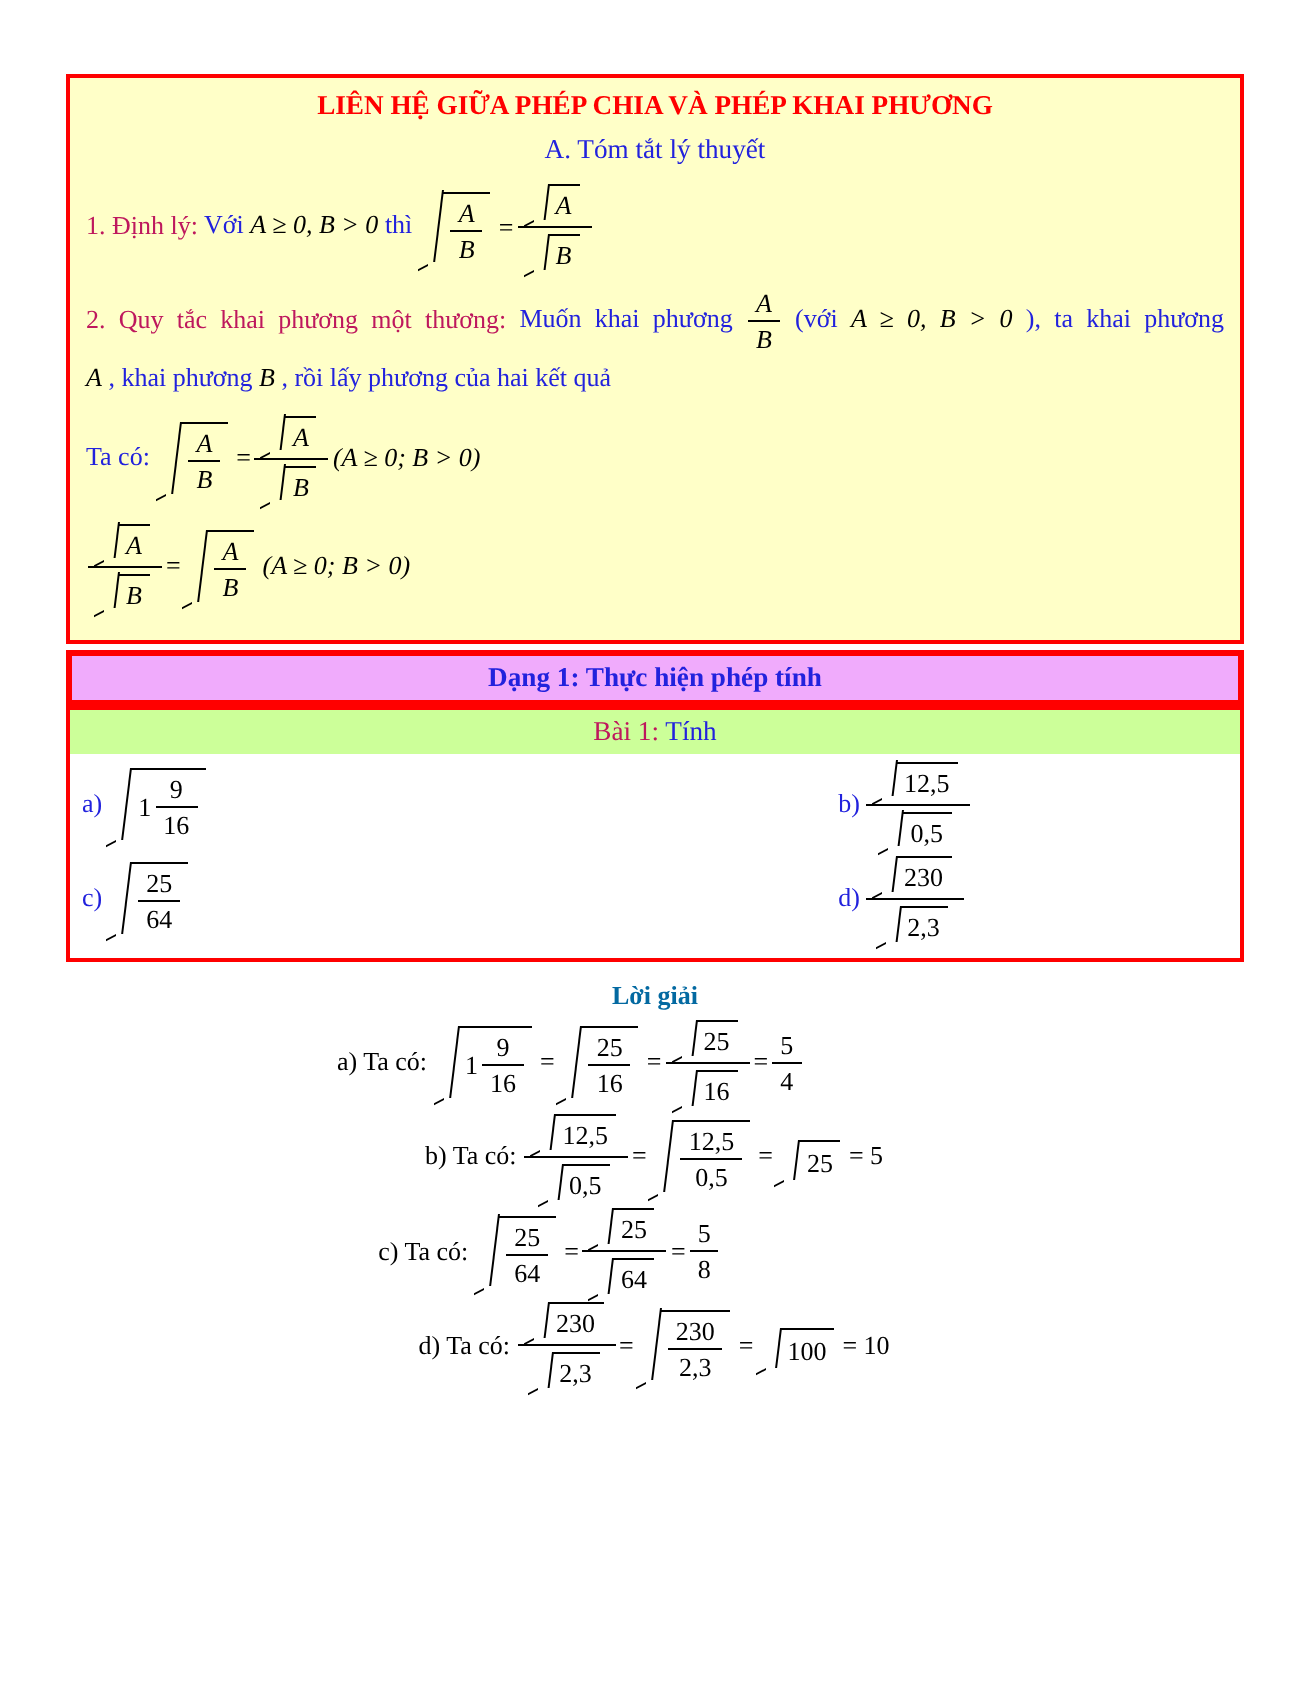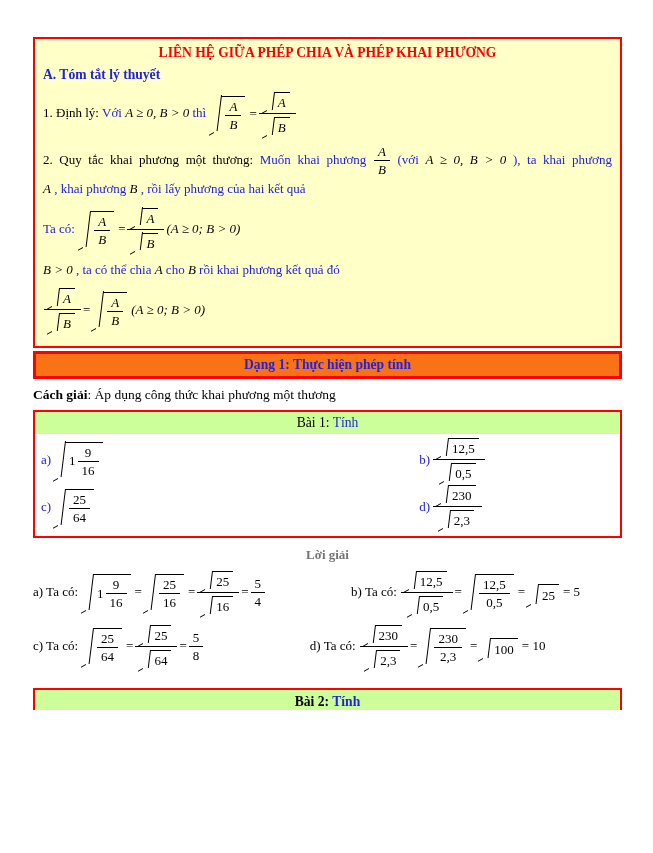--- a/index.html
+++ b/index.html
@@ -6,36 +6,36 @@
   html,body { margin:0; padding:0; }
   body {
     width:653px; height:853px;
     background:#ffffff;
     font-family:"Liberation Serif","DejaVu Serif",serif;
     font-size:13px; color:#000;
   }
   .page { position:relative; width:653px; height:710px; overflow:hidden; }
   .main { position:absolute; left:33px; top:37px; width:589px; }
 
-  .red    { color:#000000;margin-top:14px; }
+  .red    { color:#be185d;margin-top:14px; }
   .blue   { color:#2222dd; }
   .bold   { font-weight:bold; }
   .it     { font-style:italic; }
 
   
   .theory-box {
     border:2px solid #ff0000;
     background:#ffffc8;
     padding:3px 8px 6px 8px;
   }
   .doc-title {
     text-align:center; color:#ff0000; font-weight:bold;
     font-size:13.6px; margin:3px 0 5px 0;
   }
-  .sec-head { color:#2222dd; font-weight:bold; font-size:13.6px; margin:6px 0; }
+  .sec-head { color:#2222dd; font-weight:normal; font-size:13.6px; margin:6px 0;text-align:center; }
   .t-par { margin:7px 0; line-height:1.5; }
   .t-par.jl { text-align:justify; text-align-last:justify; margin-bottom:2px; }
   .t-par.cont { margin-top:2px; }
 
   
   .math { display:inline-block; vertical-align:middle; white-space:nowrap; }
   .mtxt { display:inline-block; vertical-align:middle; padding:0 1px; }
   .frac {
     display:inline-block; vertical-align:middle;
     text-align:center; padding:0 1px; line-height:1.08;
@@ -57,40 +57,40 @@
   .sqrt::after {
     content:""; position:absolute; bottom:-1px; left:-12px; width:5px; height:4px;
     border-bottom:1.8px solid #000;
     transform:skewY(-28deg); transform-origin:100% 100%;
   }
 
   
   .banner {
     margin-top:3px;
     border:3px solid #ff0000;
-    background:#f97316;
+    background:#f0abfc;
     text-align:center;
     font-weight:bold; font-size:13.6px;
     padding:3px 0;
   }
   .cach-giai { margin:8px 0 7px 0; font-size:13.5px; }
 
   .bai-box { border:2px solid #ff0000; background:#fff; }
   .bai-head {
     background:#ccff99; text-align:center;
     font-weight:normal; font-size:13.6px; padding:3px 0;
   }
   .bai-body { padding:2px 6px 6px 6px; }
   .prob-row { display:flex; align-items:center; min-height:47px; }
   .prob-cell-a { width:66%; display:flex; align-items:center; }
   .prob-cell-b { flex:1; display:flex; align-items:center; }
   .prob-key { color:#2222dd; margin-right:2px; }
 
-  .loigiai-title { text-align:center; color:#737373; font-weight:bold; margin:9px 0 2px 0; }
-  .sol-row { display:flex; align-items:center; min-height:54px; }
+  .loigiai-title { text-align:center; color:#0369a1; font-weight:bold; margin:9px 0 2px 0; }
+  .sol-row { display:flex; align-items:center; min-height:54px;flex-direction:column; }
   .sol-cell { display:flex; align-items:center; }
   .sol-row.r1 .sol-cell.c1 { width:54%; }
   .sol-row.r2 .sol-cell.c1 { width:47%;align-items:center; }
   .sol-prefix { margin-right:3px; }
 
   .bai2-banner {
     margin-top:15px;
     border:2.5px solid #ff0000; border-bottom:none;
     background:#ccff99; text-align:center;
     font-weight:bold; font-size:13.6px;
@@ -141,41 +141,30 @@
         <span class="it">A</span>
         <span class="blue">, khai phương</span>
         <span class="it">B</span>
         <span class="blue">, rồi lấy phương của hai kết quả</span>
       </p>
       <p class="t-par">
         <span class="blue">Ta có:</span>
         <span class="math"><span class="sqrt tall"><span class="frac"><span class="num"><span class="mtxt it">A</span></span><span class="den"><span class="mtxt it">B</span></span></span></span><span class="mtxt"> = </span><span class="frac"><span class="num"><span class="sqrt"><span class="mtxt it">A</span></span></span><span class="den"><span class="sqrt"><span class="mtxt it">B</span></span></span></span><span class="mtxt it"> (A ≥ 0; B &gt; 0)</span></span>
       </p>
 
-      <p class="t-par cont">
-        <span class="it">B &gt; 0</span>
-        <span class="blue">, ta có thể chia</span>
-        <span class="it">A</span>
-        <span class="blue">cho</span>
-        <span class="it">B</span>
-        <span class="blue">rồi khai phương kết quả đó</span>
-      </p>
       <p class="t-par">
         <span class="math"><span class="frac"><span class="num"><span class="sqrt"><span class="mtxt it">A</span></span></span><span class="den"><span class="sqrt"><span class="mtxt it">B</span></span></span></span><span class="mtxt"> = </span><span class="sqrt tall"><span class="frac"><span class="num"><span class="mtxt it">A</span></span><span class="den"><span class="mtxt it">B</span></span></span></span><span class="mtxt it"> (A ≥ 0; B &gt; 0)</span></span>
       </p>
 
     </div>
 
     <div class="banner">
       <span class="blue">Dạng 1: Thực hiện phép tính</span>
     </div>
 
-    <p class="cach-giai">
-      <span class="red bold">Cách giải</span><span>: Áp dụng công thức khai phương một thương</span>
-    </p>
 
     <div class="bai-box">
       <div class="bai-head">
         <span class="red">Bài 1:</span>
         <span class="blue">Tính</span>
       </div>
       <div class="bai-body">
         <div class="prob-row">
           <div class="prob-cell-a">
             <span class="prob-key">a)</span>

